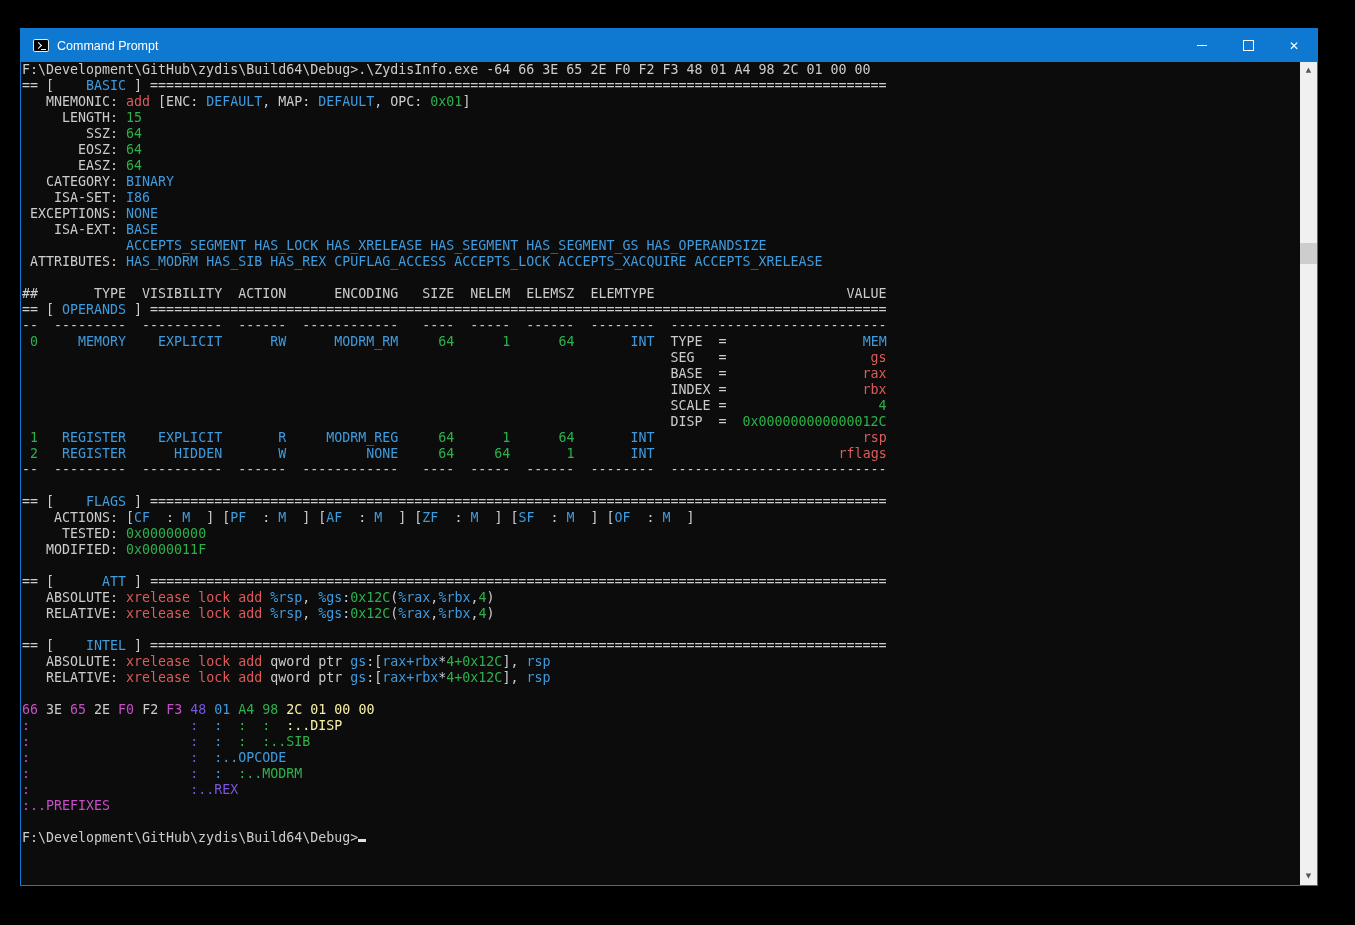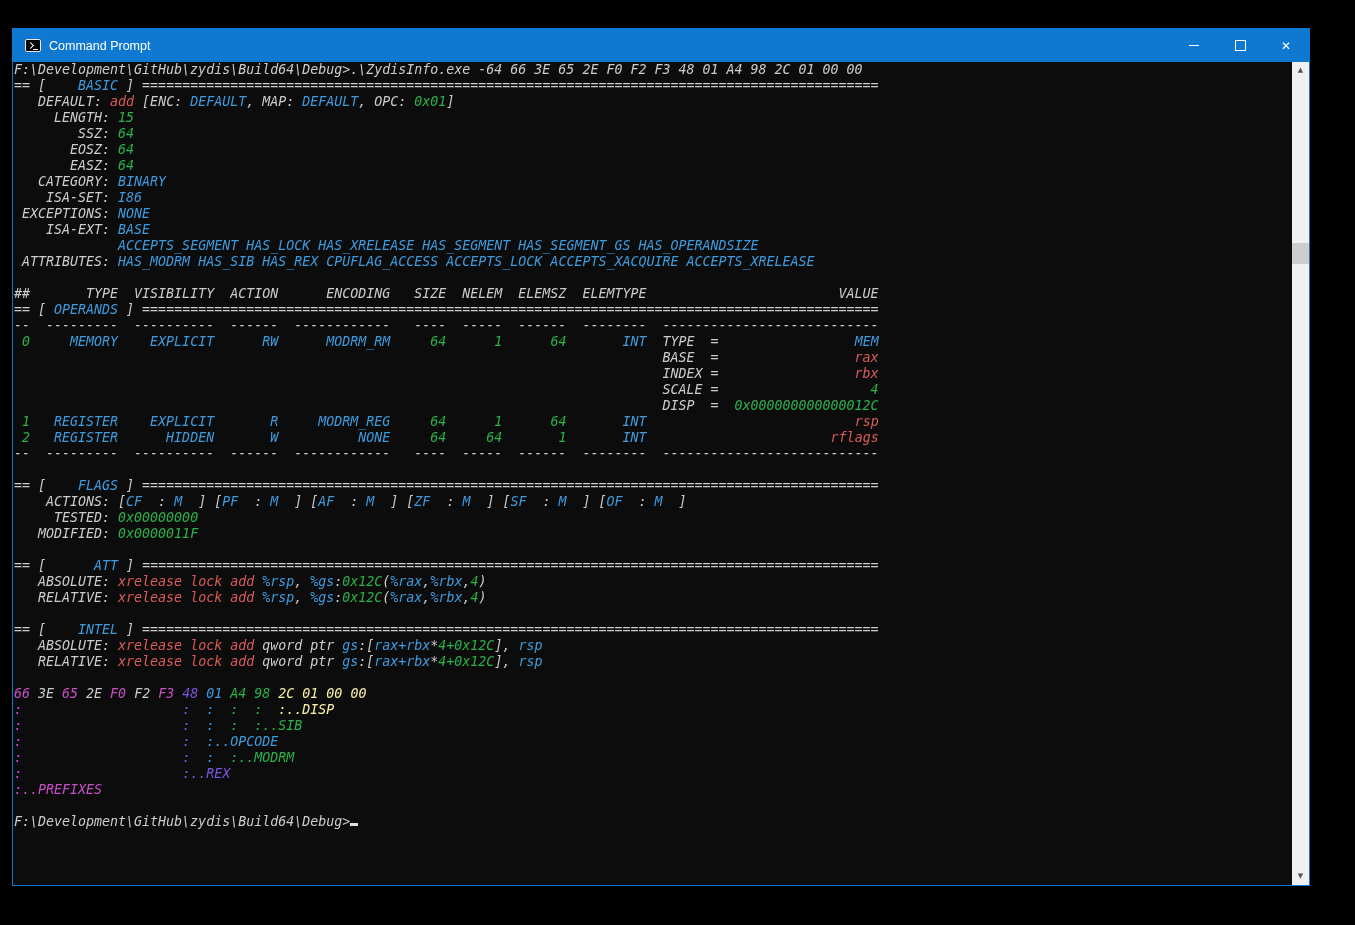--- a/index.html
+++ b/index.html
@@ -1,37 +1,37 @@
 <!DOCTYPE html>
 <html style="--w: #CCCCCC; --y: #F9F1A5; --b: #3E9BDE; --g: #2DB24A; --r: #DC5B5B; --m: #C84EC8; --p: #7A55DD; --accent: #0F78D1; --console-bg: #0C0C0C; --sb-track: #F0F0F0; --sb-thumb: #CDCDCD; --sb-arrow: #555555;"><head>
 <meta charset="utf-8">
 <style>
   html,body{margin:0;padding:0;background:#000;width:1355px;height:925px;overflow:hidden;}
-  #window{position:absolute;left:12px;top:28px;width:1298px;height:858px;
+  #window{position:absolute;left:20px;top:28px;width:1298px;height:858px;
           border:1px solid var(--accent,#0F78D1);background:var(--console-bg,#0C0C0C);box-sizing:border-box;}
   
   #titlebar{position:absolute;left:0;top:0;right:0;height:33px;background:var(--accent,#0F78D1);
             display:flex;align-items:center;font-family:"Liberation Sans",sans-serif;}
   #cmd-icon{width:16px;height:13px;margin-left:12px;background:#000;border-radius:2px;
             box-shadow:inset 0 0 0 1px #e8e8e8;position:relative;flex:none;}
   #cmd-icon::before{content:"";position:absolute;left:3px;top:4px;width:4px;height:4px;
             border-right:1.5px solid #fff;border-bottom:1.5px solid #fff;transform:rotate(-45deg);}
   #cmd-icon::after{content:"";position:absolute;right:3px;bottom:2px;width:5px;height:1.5px;background:#fff;}
   #window-title{color:#fff;font-size:12.5px;margin-left:8px;flex:1;}
   #controls{display:flex;height:33px;flex:none;}
   .wbtn{width:46px;height:33px;display:flex;align-items:center;justify-content:center;cursor:default;}
   .glyph-min{width:10px;height:1px;background:#fff;}
   .glyph-max{width:9px;height:9px;border:1px solid #fff;}
   .glyph-close{color:#fff;font-size:12px;line-height:12px;font-family:"DejaVu Sans",sans-serif;}
   
   #console{position:absolute;left:0;top:33px;right:0;bottom:0;background:var(--console-bg,#0C0C0C);overflow:hidden;}
   #console-out{position:absolute;left:1px;top:0;
                font-family:"DejaVu Sans Mono","Liberation Mono",monospace;
                font-size:13.3px;line-height:16px;}
-  .line{white-space:pre;height:16px;font-style:italic;}
+  .line{white-space:pre;height:16px;}
   .c-w{color:var(--w,#CCCCCC)} .c-y{color:var(--y,#F9F1A5)} .c-b{color:var(--b,#3E9BDE)}
   .c-g{color:var(--g,#2DB24A)} .c-r{color:var(--r,#DC5B5B)} .c-m{color:var(--m,#C84EC8)}
   .c-p{color:var(--p,#7A55DD)}
   .cursor{display:inline-block;width:8px;height:3px;background:#E0E0E0;vertical-align:baseline;}
   
   #scrollbar{position:absolute;top:0;right:0;bottom:0;width:17px;background:var(--sb-track,#F0F0F0);}
   .sb-btn{position:absolute;left:0;width:17px;height:17px;color:var(--sb-arrow,#555);
           font-size:7px;line-height:17px;text-align:center;font-family:"DejaVu Sans",sans-serif;}
   #sb-up{top:0;} #sb-down{bottom:0;}
   #sb-thumb{position:absolute;left:0;width:17px;background:var(--sb-thumb,#CDCDCD);}
@@ -52,36 +52,37 @@
       </div>
       <div class="wbtn">
         <span class="glyph-close">✕</span>
       </div>
     </div>
   </div>
   <div id="console">
     <div id="console-out">
         <div class="line"><span class="c-w">F:\Development\GitHub\zydis\Build64\Debug&gt;.\ZydisInfo.exe -64 66 3E 65 2E F0 F2 F3 48 01 A4 98 2C 01 00 00</span></div>
         <div class="line"><span class="c-w">== [    </span><span class="c-b">BASIC</span><span class="c-w"> ] </span><span class="c-w">============================================================================================</span></div>
-        <div class="line"><span class="c-w">   DEFAULT: </span><span class="c-r">add</span><span class="c-w"> [ENC: </span><span class="c-b">DEFAULT</span><span class="c-w">, MAP: </span><span class="c-b">DEFAULT</span><span class="c-w">, OPC: </span><span class="c-g">0x01</span><span class="c-w">]</span></div>
+        <div class="line"><span class="c-w">   MNEMONIC: </span><span class="c-r">add</span><span class="c-w"> [ENC: </span><span class="c-b">DEFAULT</span><span class="c-w">, MAP: </span><span class="c-b">DEFAULT</span><span class="c-w">, OPC: </span><span class="c-g">0x01</span><span class="c-w">]</span></div>
         <div class="line"><span class="c-w">     LENGTH: </span><span class="c-g">15</span></div>
         <div class="line"><span class="c-w">        SSZ: </span><span class="c-g">64</span></div>
         <div class="line"><span class="c-w">       EOSZ: </span><span class="c-g">64</span></div>
         <div class="line"><span class="c-w">       EASZ: </span><span class="c-g">64</span></div>
         <div class="line"><span class="c-w">   CATEGORY: </span><span class="c-b">BINARY</span></div>
         <div class="line"><span class="c-w">    ISA-SET: </span><span class="c-b">I86</span></div>
         <div class="line"><span class="c-w"> EXCEPTIONS: </span><span class="c-b">NONE</span></div>
         <div class="line"><span class="c-w">    ISA-EXT: </span><span class="c-b">BASE</span></div>
         <div class="line"><span class="c-w">             </span><span class="c-b">ACCEPTS_SEGMENT HAS_LOCK HAS_XRELEASE HAS_SEGMENT HAS_SEGMENT_GS HAS_OPERANDSIZE</span></div>
         <div class="line"><span class="c-w"> ATTRIBUTES: </span><span class="c-b">HAS_MODRM HAS_SIB HAS_REX CPUFLAG_ACCESS ACCEPTS_LOCK ACCEPTS_XACQUIRE ACCEPTS_XRELEASE</span></div>
         <div class="line"></div>
         <div class="line"><span class="c-w">##       TYPE  VISIBILITY  ACTION      ENCODING   SIZE  NELEM  ELEMSZ  ELEMTYPE</span><span class="c-w">                        </span><span class="c-w">VALUE</span></div>
         <div class="line"><span class="c-w">== [ </span><span class="c-b">OPERANDS</span><span class="c-w"> ] </span><span class="c-w">============================================================================================</span></div>
         <div class="line"><span class="c-w">--  ---------  ----------  ------  ------------   ----  -----  ------  --------  </span><span class="c-w">---------------------------</span></div>
         <div class="line"><span class="c-g"> 0</span><span class="c-b">     MEMORY</span><span class="c-b">    EXPLICIT</span><span class="c-b">      RW</span><span class="c-b">      MODRM_RM</span><span class="c-g">     64</span><span class="c-g">      1</span><span class="c-g">      64</span><span class="c-b">       INT</span><span class="c-w">  TYPE  =</span><span class="c-b">                 </span><span class="c-b">MEM</span></div>
+        <div class="line"><span class="c-w">                                                                                 </span><span class="c-w">SEG   =</span><span class="c-r">                  </span><span class="c-r">gs</span></div>
         <div class="line"><span class="c-w">                                                                                 </span><span class="c-w">BASE  =</span><span class="c-r">                 </span><span class="c-r">rax</span></div>
         <div class="line"><span class="c-w">                                                                                 </span><span class="c-w">INDEX =</span><span class="c-r">                 </span><span class="c-r">rbx</span></div>
         <div class="line"><span class="c-w">                                                                                 </span><span class="c-w">SCALE =</span><span class="c-g">                   </span><span class="c-g">4</span></div>
         <div class="line"><span class="c-w">                                                                                 </span><span class="c-w">DISP  =</span><span class="c-g">  </span><span class="c-g">0x000000000000012C</span></div>
         <div class="line"><span class="c-g"> 1</span><span class="c-b">   REGISTER</span><span class="c-b">    EXPLICIT</span><span class="c-b">       R</span><span class="c-b">     MODRM_REG</span><span class="c-g">     64</span><span class="c-g">      1</span><span class="c-g">      64</span><span class="c-b">       INT</span><span class="c-r">                          </span><span class="c-r">rsp</span></div>
         <div class="line"><span class="c-g"> 2</span><span class="c-b">   REGISTER</span><span class="c-b">      HIDDEN</span><span class="c-b">       W</span><span class="c-b">          NONE</span><span class="c-g">     64</span><span class="c-g">     64</span><span class="c-g">       1</span><span class="c-b">       INT</span><span class="c-r">                       </span><span class="c-r">rflags</span></div>
         <div class="line"><span class="c-w">--  ---------  ----------  ------  ------------   ----  -----  ------  --------  </span><span class="c-w">---------------------------</span></div>
         <div class="line"></div>
         <div class="line"><span class="c-w">== [    </span><span class="c-b">FLAGS</span><span class="c-w"> ] </span><span class="c-w">============================================================================================</span></div>
         <div class="line"><span class="c-w">    ACTIONS: [</span><span class="c-b">CF</span><span class="c-w">  : </span><span class="c-b">M</span><span class="c-w">  ] [</span><span class="c-b">PF</span><span class="c-w">  : </span><span class="c-b">M</span><span class="c-w">  ] [</span><span class="c-b">AF</span><span class="c-w">  : </span><span class="c-b">M</span><span class="c-w">  ] [</span><span class="c-b">ZF</span><span class="c-w">  : </span><span class="c-b">M</span><span class="c-w">  ] [</span><span class="c-b">SF</span><span class="c-w">  : </span><span class="c-b">M</span><span class="c-w">  ] [</span><span class="c-b">OF</span><span class="c-w">  : </span><span class="c-b">M</span><span class="c-w">  ]</span></div>

